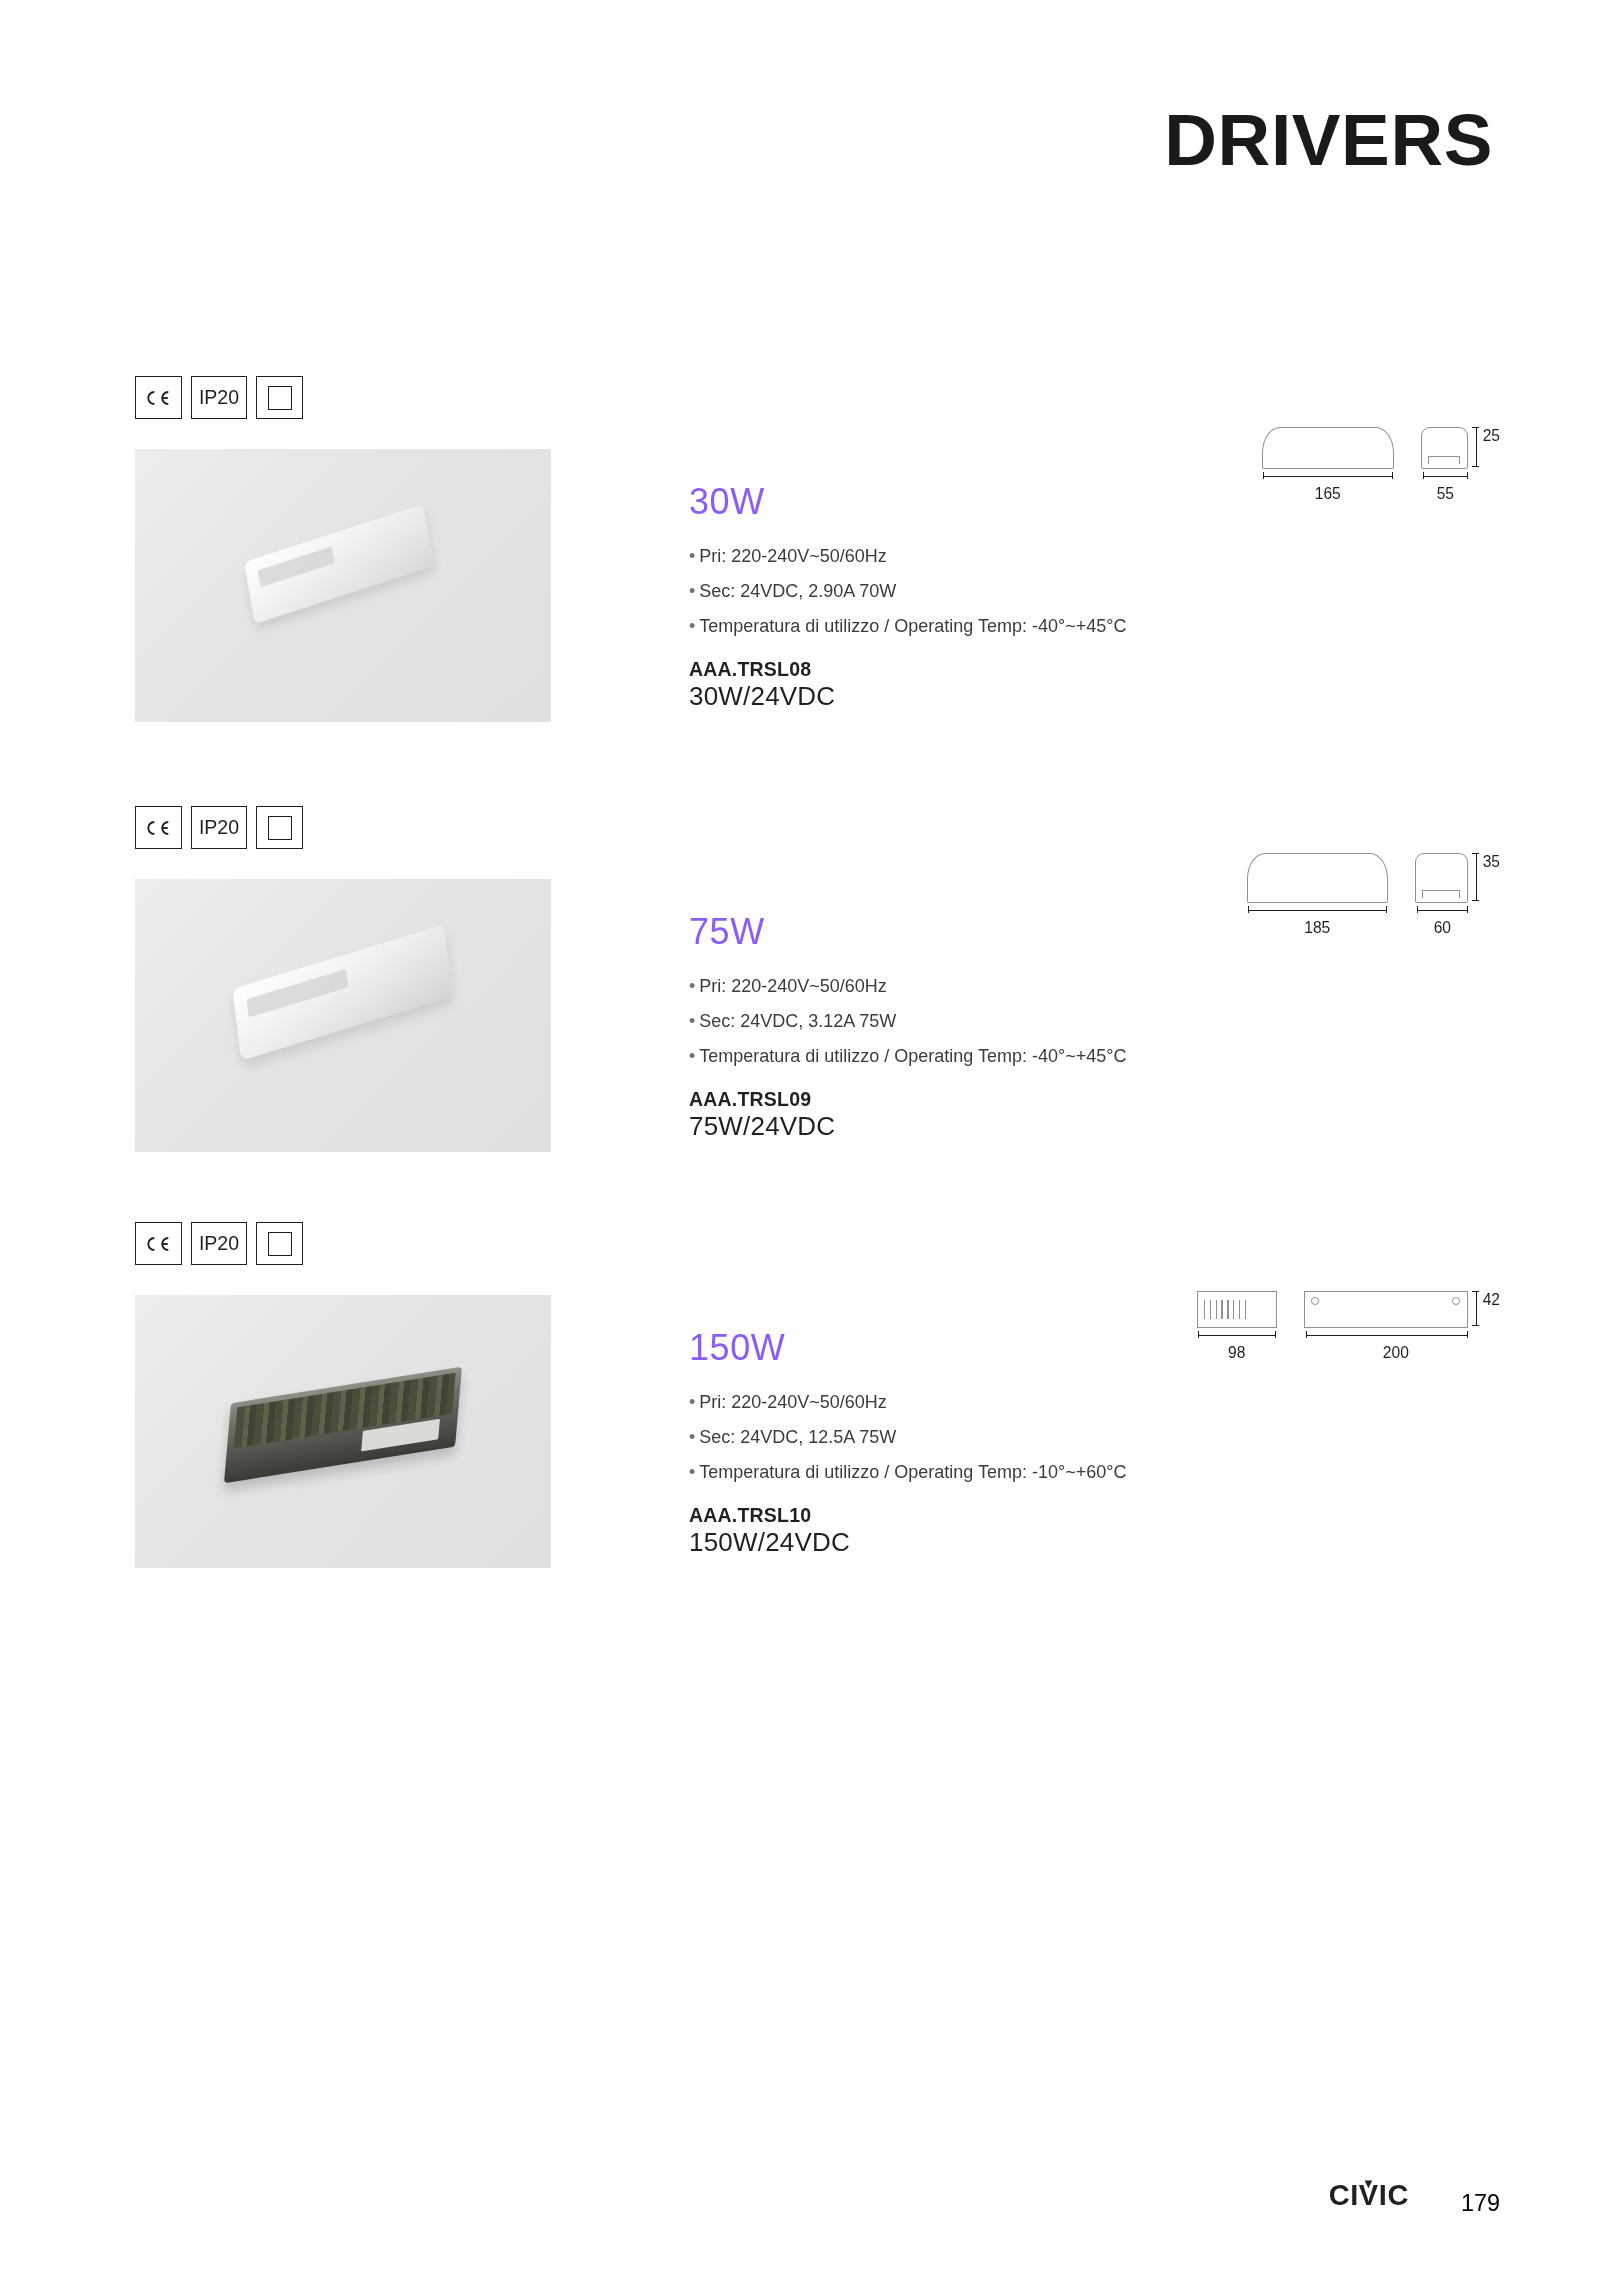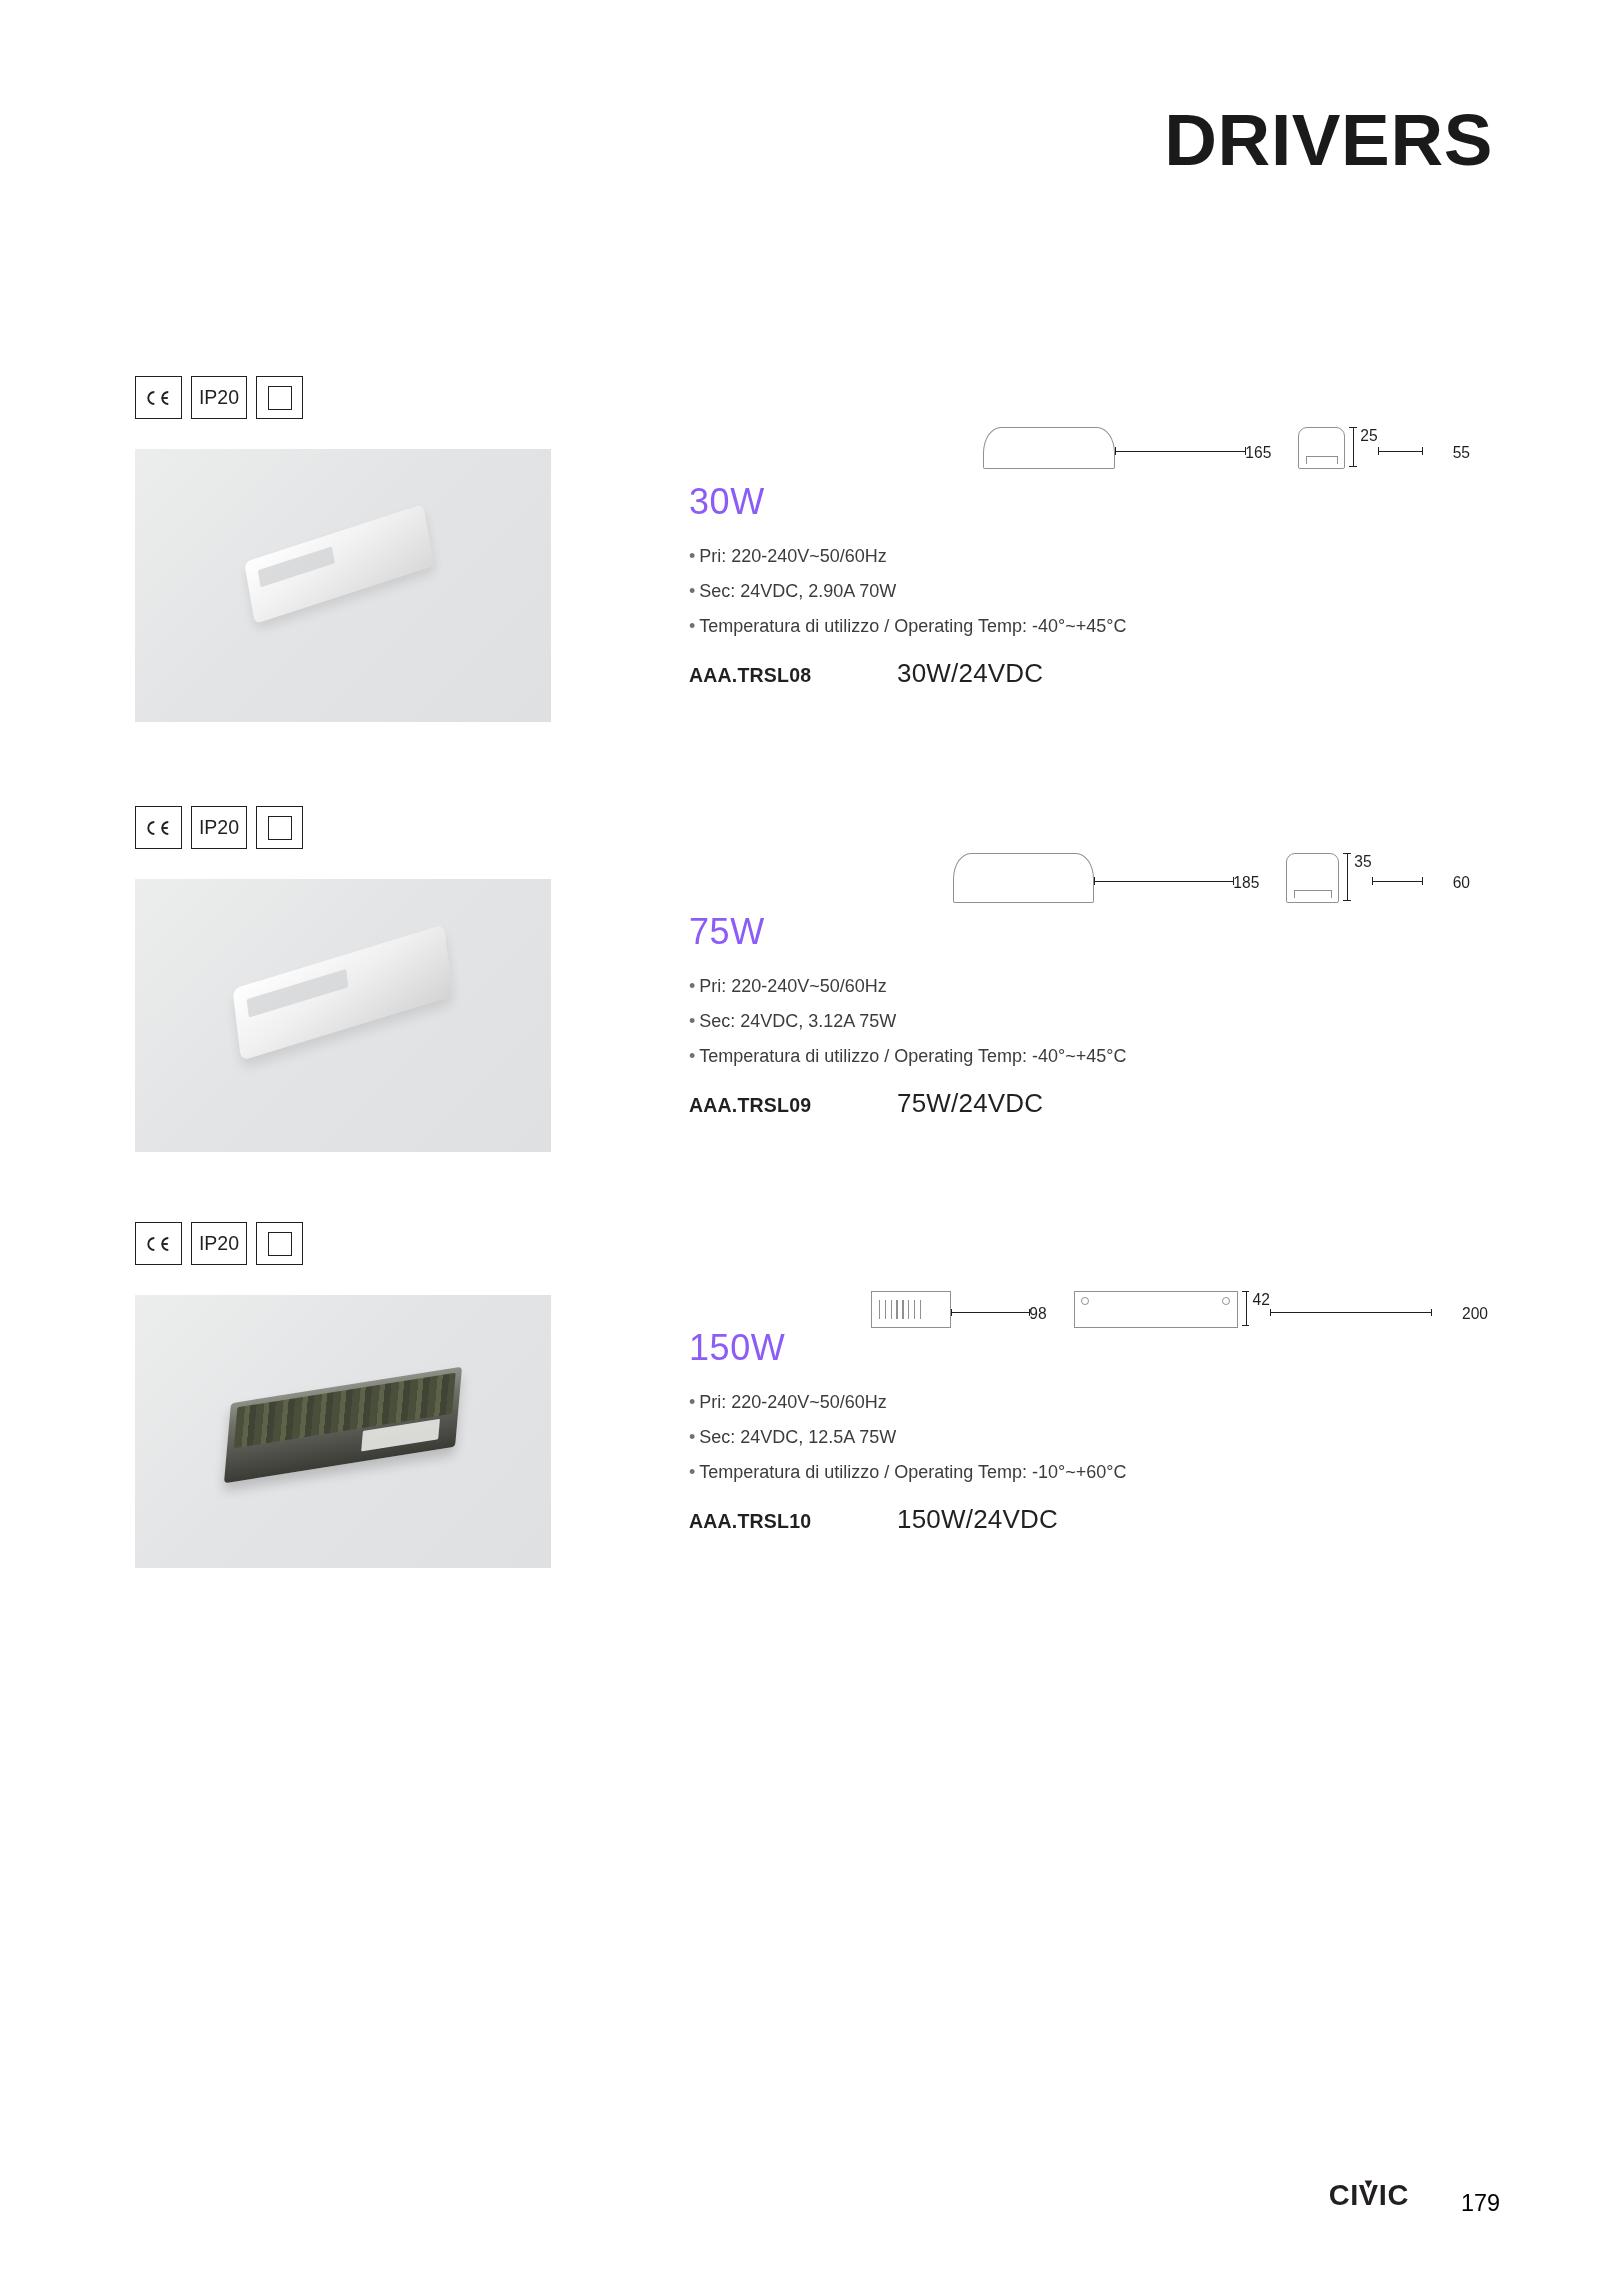--- a/index.html
+++ b/index.html
@@ -201,20 +201,21 @@
   }
   .spec-line .bullet {
     color: #6f7174;
     margin-right: 3.9px;
   }
   .code-row {
     margin-top: 23.4px;
     display: flex;
     align-items: baseline;
     white-space: nowrap;
+    flex-direction: column;
   }
   .code {
     font-size: 19.5px;
     font-weight: bold;
     color: #231f20;
     letter-spacing: 0.2px;
     width: 208px;
   }
   .code-desc {
     font-size: 26px;
@@ -225,21 +226,21 @@
   
   .dims {
     position: absolute;
     right: 123px;
     display: flex;
     align-items: flex-start;
     gap: 27px;
   }
   .dim-item {
     display: flex;
-    flex-direction: row;
+    flex-direction: column;
     align-items: center;
   }
   .dim-shape-wrap {
     display: flex;
     align-items: flex-start;
   }
   .dim-label {
     font-size: 15.6px;
     color: #231f20;
     margin-top: 9px;

